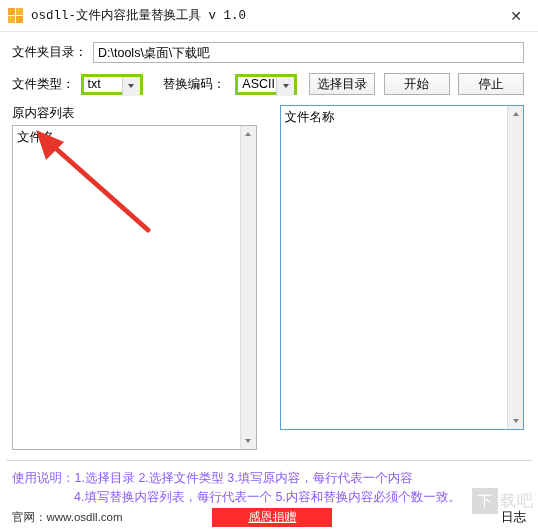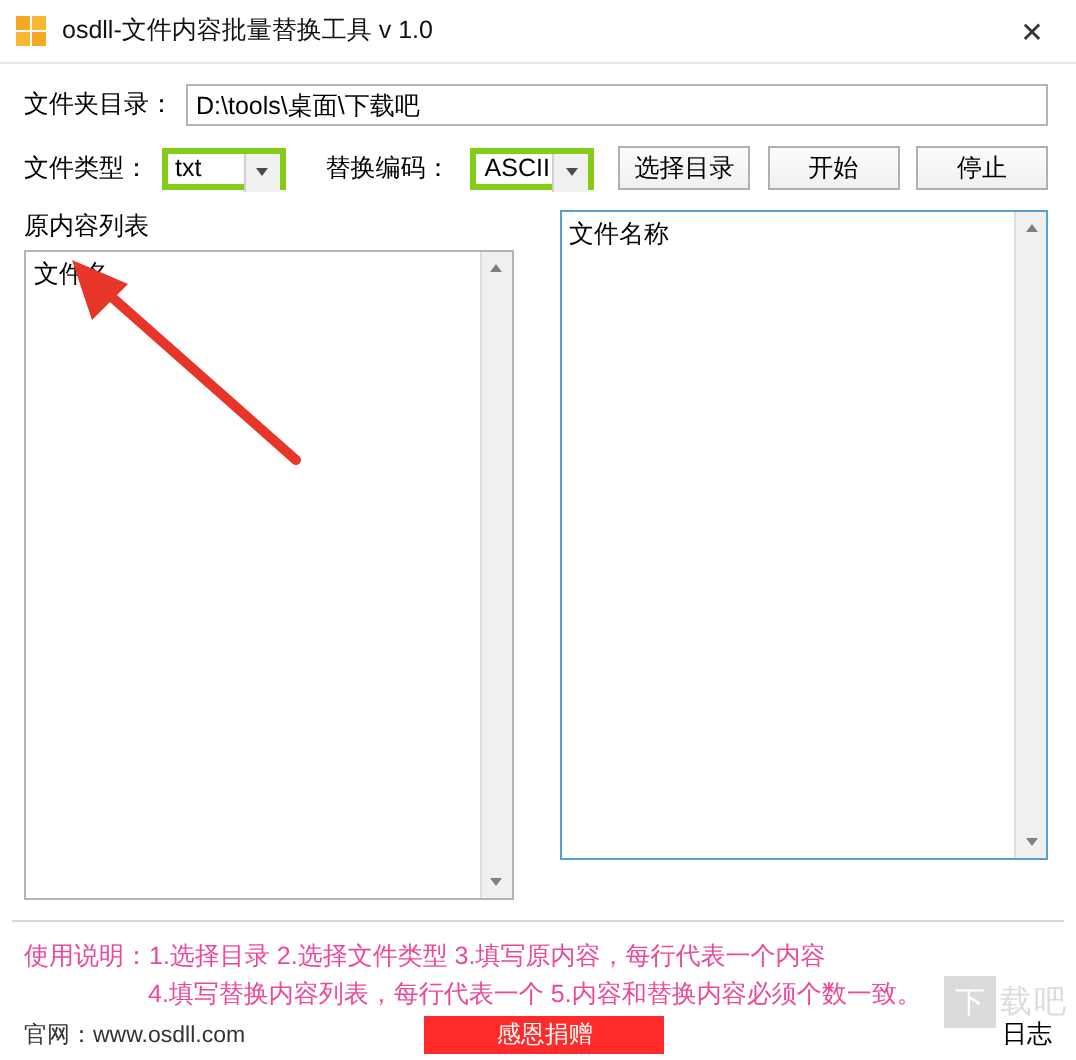--- a/index.html
+++ b/index.html
@@ -40,20 +40,21 @@
   }
   .app-icon .s1 { left: 0;  top: 0;  background: #f5a623; }
   .app-icon .s2 { left: 8px; top: 0; background: #f7b733; }
   .app-icon .s3 { left: 0;  top: 8px; background: #f7b733; }
   .app-icon .s4 { left: 8px; top: 8px; background: #f5a623; }
 
   .title-text {
     font-size: 12.5px;
     color: #111111;
     white-space: nowrap;
+    font-family: Liberation Mono, monospace;
   }
   .win-buttons {
     margin-left: auto;
     display: flex;
     height: 32px;
   }
   .win-btn {
     width: 44px;
     height: 32px;
     display: flex;
@@ -200,21 +201,21 @@
   }
 
   
   .sep {
     border: none;
     border-top: 1px solid #d8d8d8;
     margin: 10px 6px 0 6px;
   }
   .usage {
     padding: 8px 16px 0 12px;
-    color: #ec4899;
+    color: #8b5cf6;
     font-size: 12.5px;
     line-height: 19px;
   }
   .usage .u-line { white-space: nowrap; }
 
   .bottom-bar {
     position: absolute;
     left: 0; right: 0;
     bottom: 0;
     height: 26px;
@@ -232,20 +233,21 @@
     margin: 12px auto;
     width: 120px;
     height: 19px;
     background: #ff2b2b;
     color: #ffffff;
     font-size: 12px;
     display: flex;
     align-items: center;
     justify-content: center;
     cursor: default;
+    text-decoration: underline;
   }
   .log-label {
     font-size: 12.5px;
     color: #000;
     margin-left: auto;
   }
 
   
   .arrow-anno {
     position: absolute;

